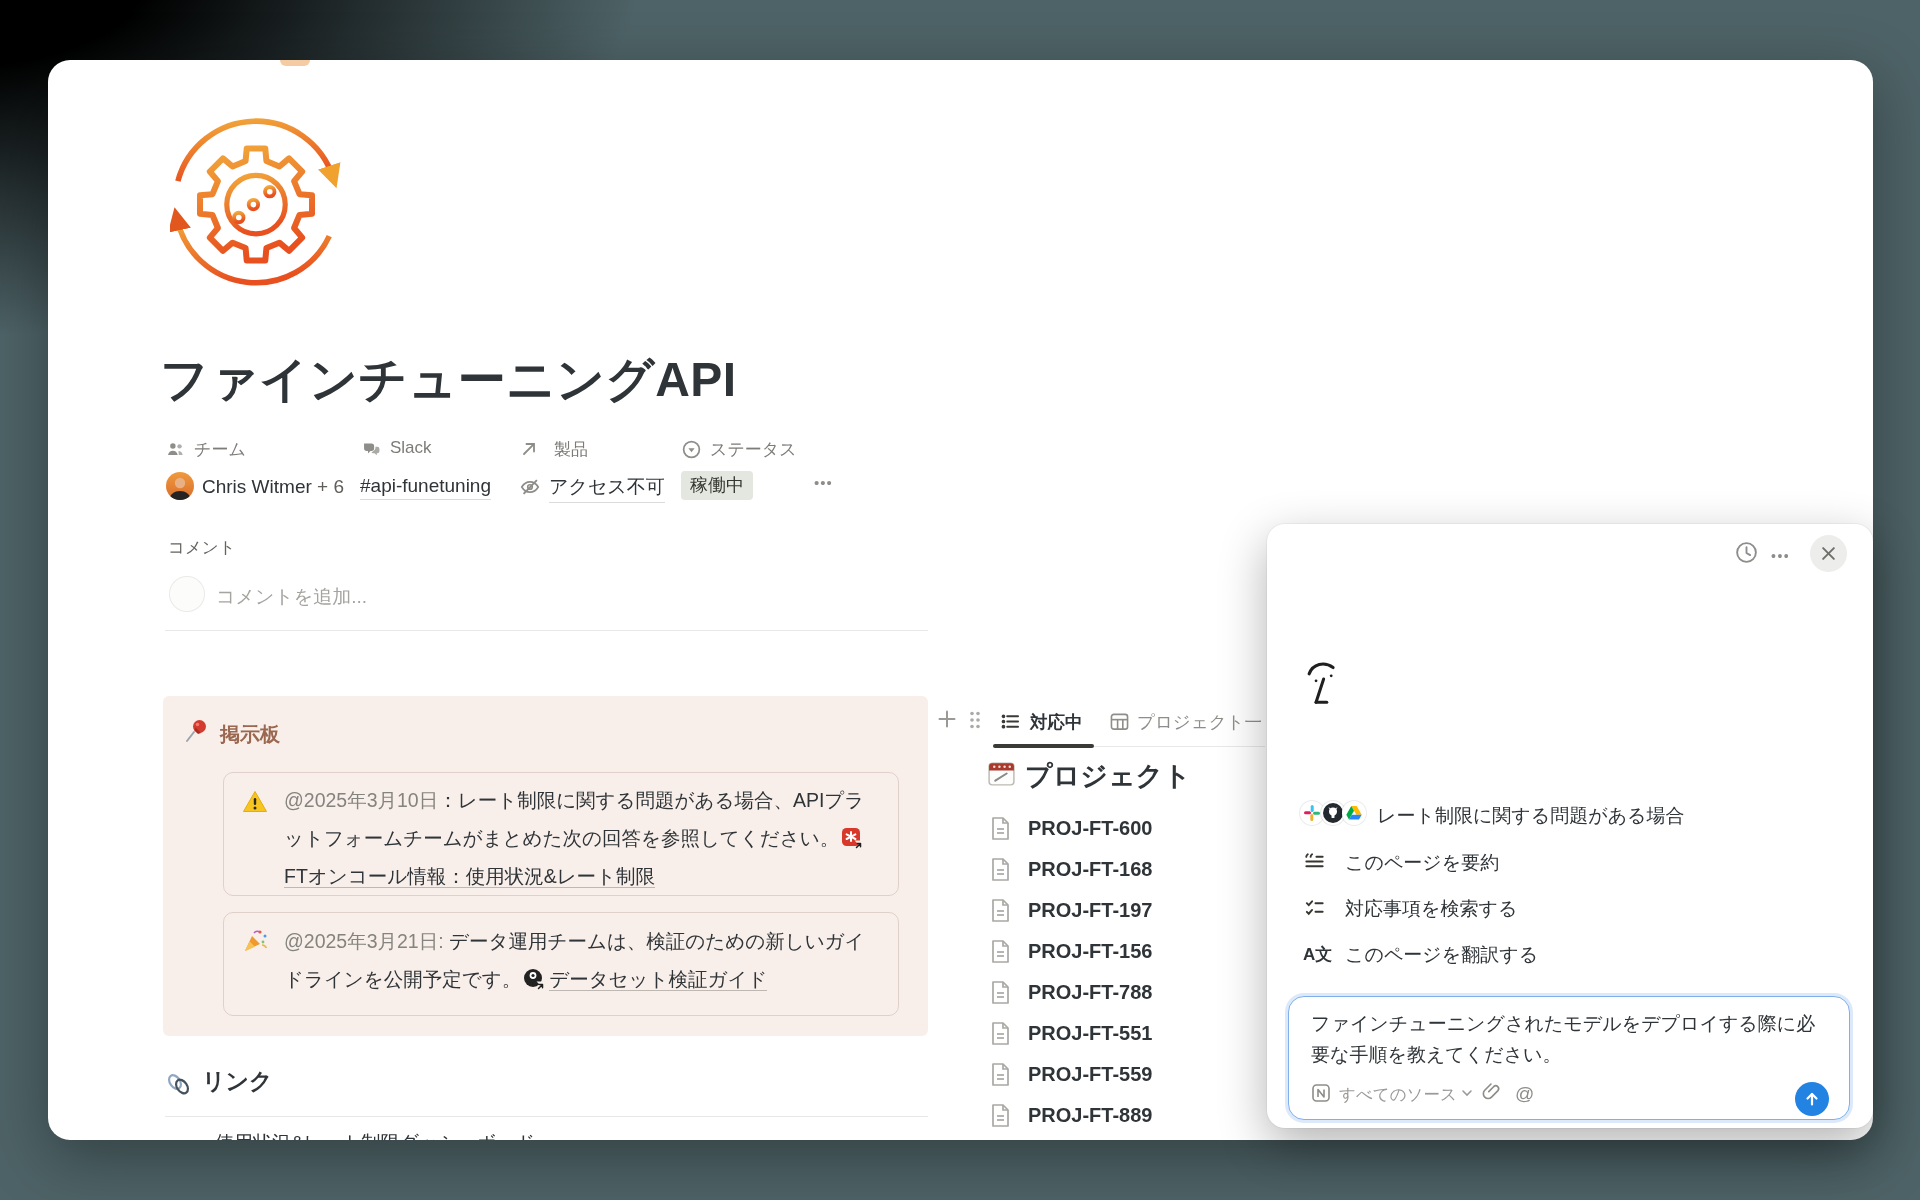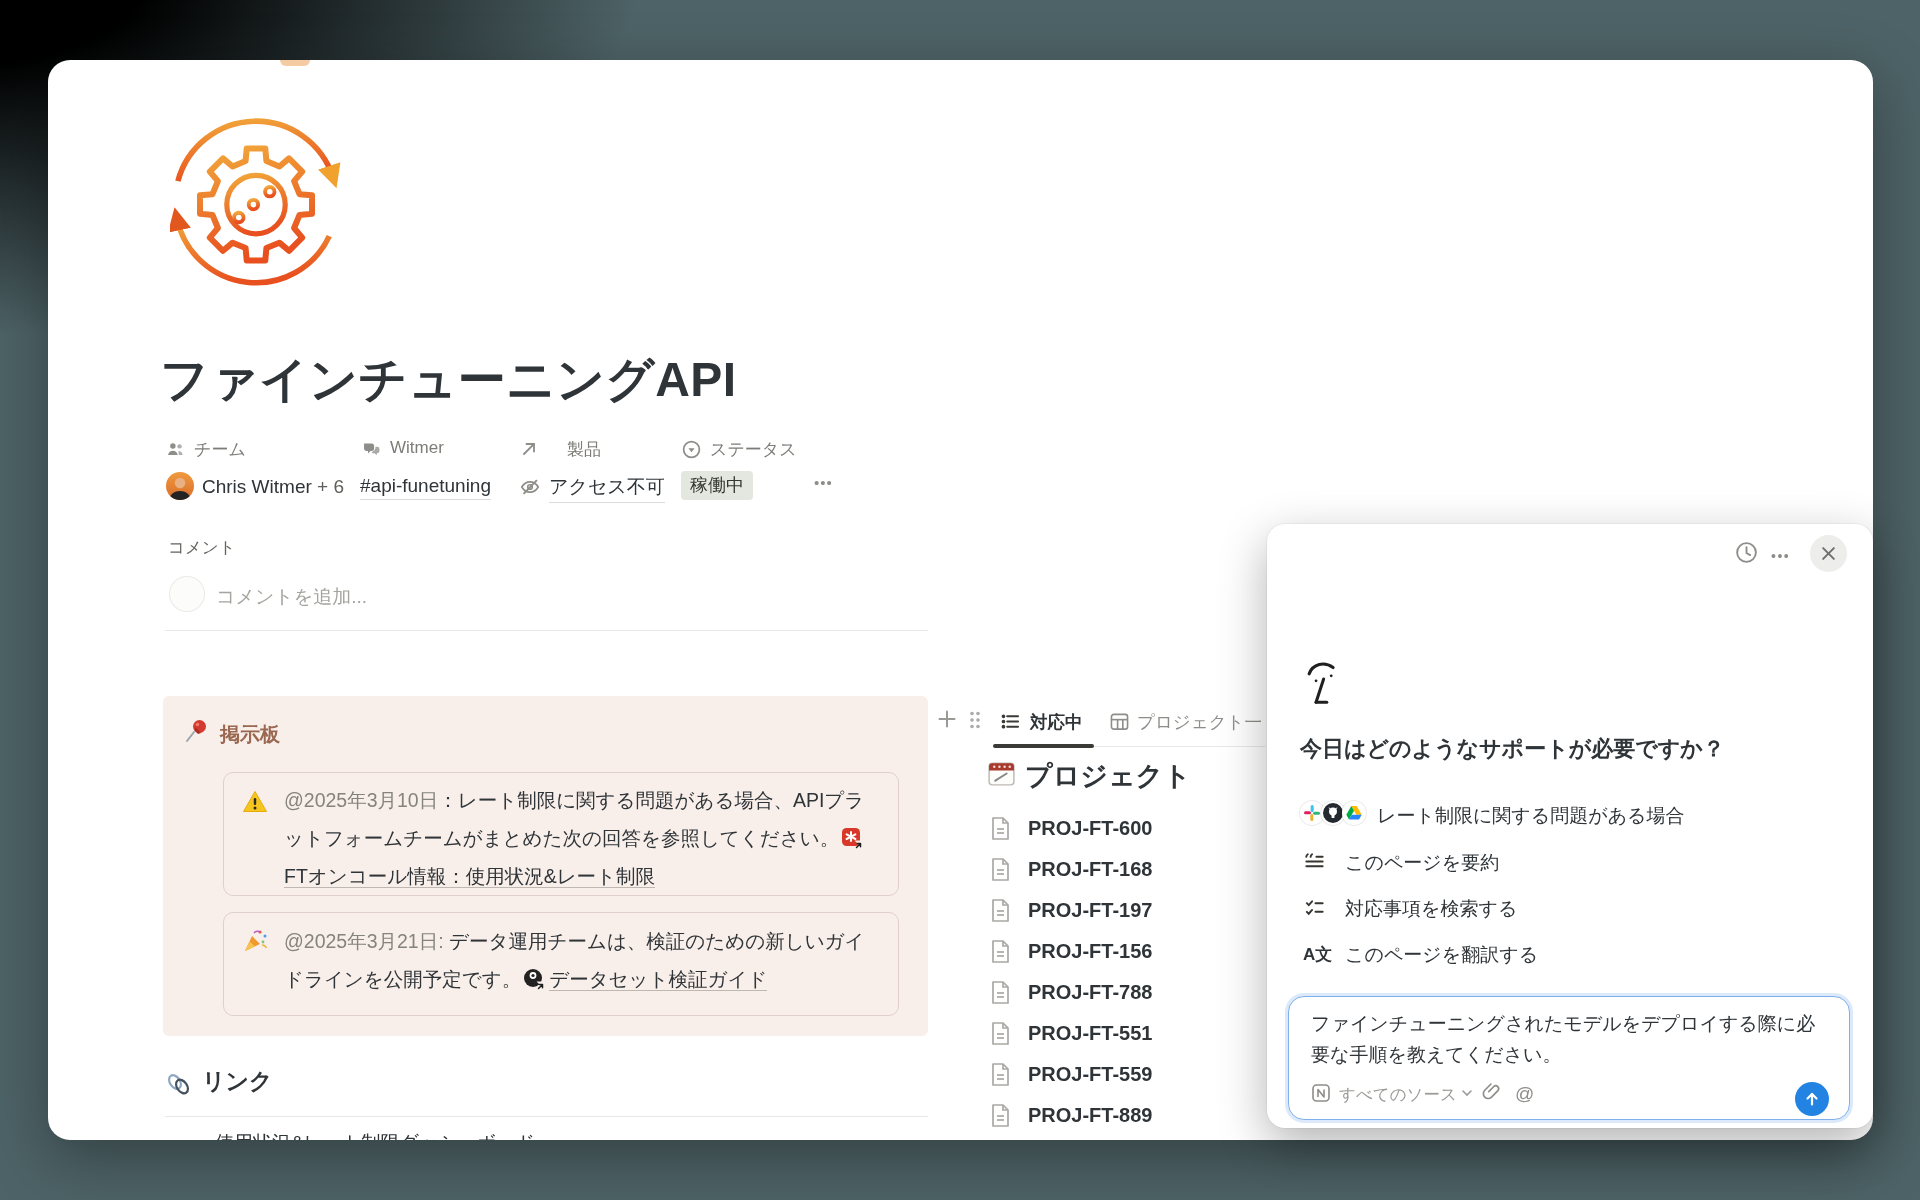--- a/index.html
+++ b/index.html
@@ -88,29 +88,29 @@
         </svg>
     </div>
     <div class="abs label17" style="left:146px;top:378px;">チーム</div>
 
     <div class="abs" style="left:313px;top:379px;">
       <svg width="21" height="21" viewBox="0 0 24 24" fill="#8E8D89">
           <path d="M3.5 5h8.5a3 3 0 013 3v2.6a3 3 0 01-3 3h-1.2L8 16.5V13.6H6.5a3 3 0 01-3-3z"></path>
           <path d="M16.5 8.8h2a2.6 2.6 0 012.6 2.6v2.2a2.6 2.6 0 01-2.6 2.6h-.4v2.3l-2.6-2.3h-1.6a2.9 2.9 0 01-1.9-.7l2.1-1.9a4 4 0 002.4-3z" opacity=".75"></path>
         </svg>
     </div>
-    <div class="abs label17" style="left:342px;top:378px;">Witmer</div>
+    <div class="abs label17" style="left:342px;top:378px;">Slack</div>
 
     <div class="abs" style="left:471px;top:379px;">
       <svg width="20" height="20" viewBox="0 0 24 24" stroke="#8E8D89" stroke-width="2.2" fill="none" stroke-linecap="round">
           <path d="M6 18L17.5 6.5"></path>
           <path d="M9 6h9v9"></path>
         </svg>
     </div>
-    <div class="abs label17" style="left:519px;top:378px;font-family:Liberation Mono, monospace;">製品</div>
+    <div class="abs label17" style="left:506px;top:378px;font-family:Liberation Mono, monospace;">製品</div>
 
     <div class="abs" style="left:633px;top:379px;">
       <svg width="21" height="21" viewBox="0 0 24 24">
           <circle cx="12" cy="12" r="9" stroke="#8E8D89" stroke-width="2" fill="none"></circle>
           <path d="M8.5 10.5h7L12 15z" fill="#8E8D89"></path>
         </svg>
     </div>
     <div class="abs label17" style="left:662px;top:378px;">ステータス</div>
 
     <div class="abs" style="left:118px;top:412px;">
@@ -385,21 +385,20 @@
     <div class="abs" style="left:36px;top:136px;">
       <svg width="40" height="48" viewBox="0 0 30 38" fill="none" stroke="#1F1F1F" stroke-width="2.4" stroke-linecap="round">
           <path d="M4 11C7 3 16 1 23 6"></path>
           <circle cx="9.5" cy="16.5" r="1.1" fill="#1F1F1F" stroke="none"></circle>
           <circle cx="21.5" cy="12.5" r="1.1" fill="#1F1F1F" stroke="none"></circle>
           <path d="M15.5 15L9.5 33.5"></path>
           <path d="M9.5 33.5h8.5"></path>
         </svg>
     </div>
 
-    <div class="abs" style="left:33px;top:210px;font-size:22px;font-weight:700;color:#2F3438;white-space:nowrap;">今日はどのようなサポートが必要ですか？</div>
 
     <div class="abs" style="left:33px;top:277px;height:28px;">
       <span class="appdot" style="left:0;top:0;">
           <svg width="24" height="24" viewBox="0 0 24 24">
             <rect x="10.7" y="4" width="3" height="7" rx="1.5" fill="#36C5F0"></rect>
             <rect x="13" y="10.7" width="7" height="3" rx="1.5" fill="#2EB67D"></rect>
             <rect x="10.3" y="13" width="3" height="7" rx="1.5" fill="#ECB22E"></rect>
             <rect x="4" y="10.3" width="7" height="3" rx="1.5" fill="#E01E5A"></rect>
           </svg>
         </span>

